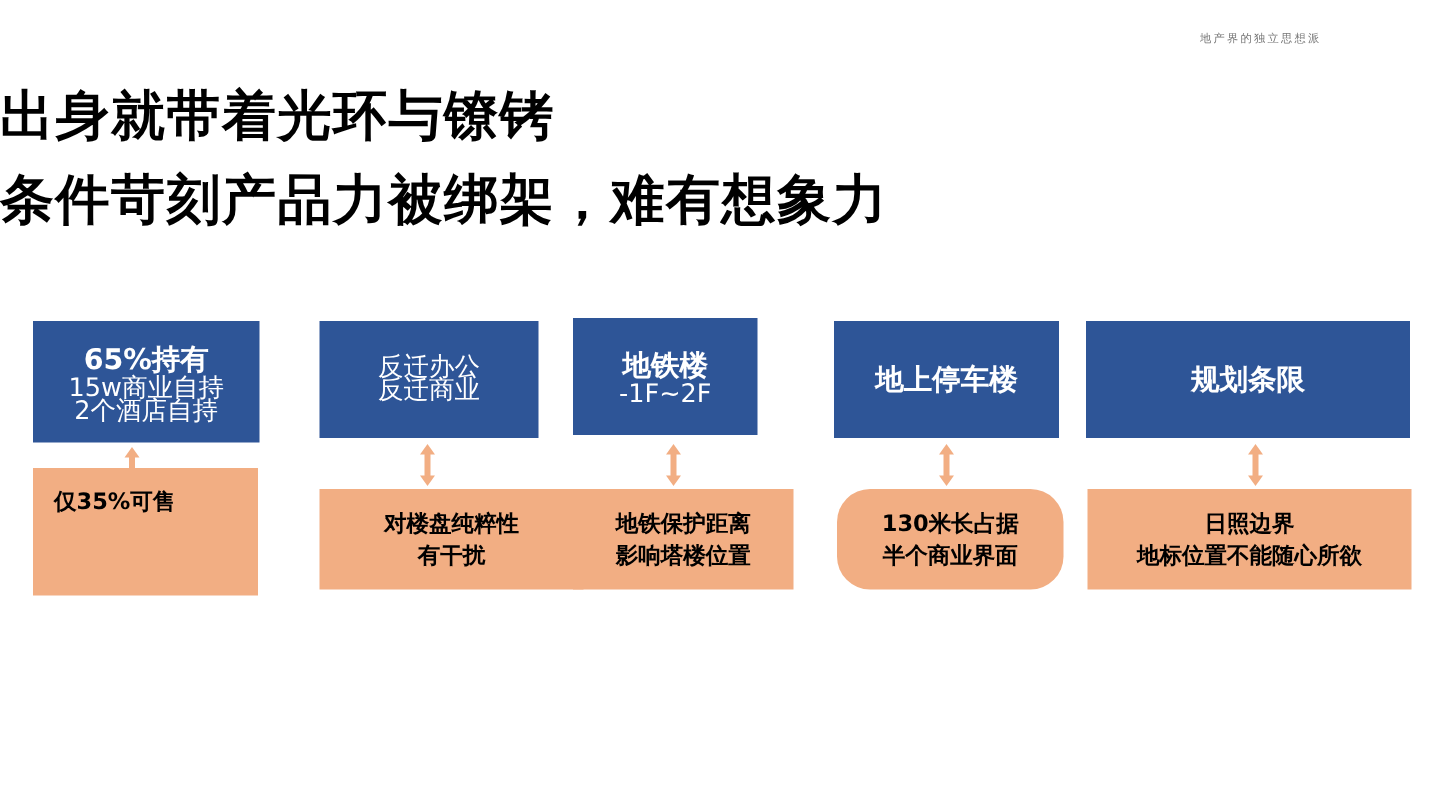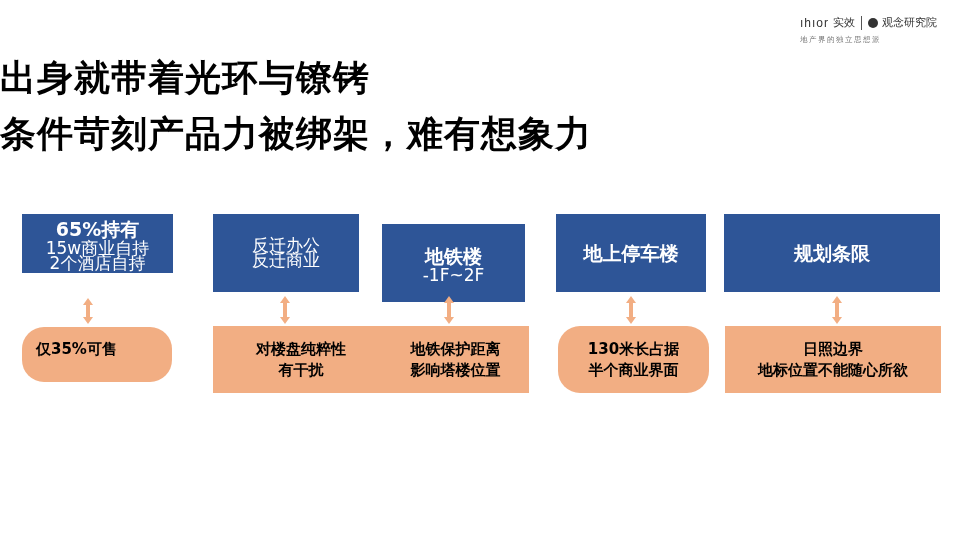--- a/index.html
+++ b/index.html
@@ -25,62 +25,55 @@
 
   .arrow { position:absolute; width:10px; }
   .arrow .shaft { position:absolute; left:3px; top:6px; width:4px; background:#f2ae83; }
   .arrow .tip-up { position:absolute; left:0; top:0; width:0; height:0; border-left:5px solid transparent; border-right:5px solid transparent; border-bottom:7px solid #f2ae83; }
   .arrow .tip-down { position:absolute; left:0; bottom:0; width:0; height:0; border-left:5px solid transparent; border-right:5px solid transparent; border-top:7px solid #f2ae83; }
 </style>
 </head>
 <body>
 
 <div class="logo">
-  <div class="logo-row">
-    <span class="logo-brand">ıhıor</span>
-    <span>实效</span>
-    <span class="logo-sep"></span>
-    <span class="logo-dot"></span>
-    <span>观念研究院</span>
-  </div>
   <div class="logo-sub">地产界的独立思想派</div>
 </div>
 
 <div class="title l1">出身就带着光环与镣铐</div>
 <div class="title l2">条件苛刻产品力被绑架，难有想象力</div>
 
-<div class="blue" style="left:22px; top:214px; width:151px; height:59px;">
+<div class="blue" style="left:22px; top:214px; width:151px; height:81px;">
   <div class="head">65%持有</div>
   <div class="sub">15w商业自持</div>
   <div class="sub">2个酒店自持</div>
 </div>
 <div class="arrow" style="left:83px; top:298px; height:26px;">
   <div class="tip-up"></div>
     <div class="shaft" style="height:14px;"></div>
     <div class="tip-down"></div>
 </div>
-<div class="orange top-left" style="left:22px; top:327px; width:150px; height:55px;border-radius:22px;">
+<div class="orange top-left" style="left:22px; top:312px; width:150px; height:85px;">
   <div>仅35%可售</div>
 </div>
 
 <div class="blue" style="left:213px; top:214px; width:146px; height:78px;">
   <div class="sub">反迁办公</div>
   <div class="sub">反迁商业</div>
 </div>
 <div class="arrow" style="left:280px; top:296px; height:28px;">
   <div class="tip-up"></div>
     <div class="shaft" style="height:16px;"></div>
     <div class="tip-down"></div>
 </div>
 <div class="orange" style="left:213px; top:326px; width:176px; height:67px;">
   <div>对楼盘纯粹性</div>
   <div>有干扰</div>
 </div>
 
-<div class="blue" style="left:382px; top:224px; width:143px; height:78px;">
+<div class="blue" style="left:382px; top:212px; width:123px; height:78px;">
   <div class="head">地铁楼</div>
   <div class="sub">-1F~2F</div>
 </div>
 <div class="arrow" style="left:444px; top:296px; height:28px;">
   <div class="tip-up"></div>
     <div class="shaft" style="height:16px;"></div>
     <div class="tip-down"></div>
 </div>
 <div class="orange" style="left:382px; top:326px; width:147px; height:67px;">
   <div>地铁保护距离</div>

